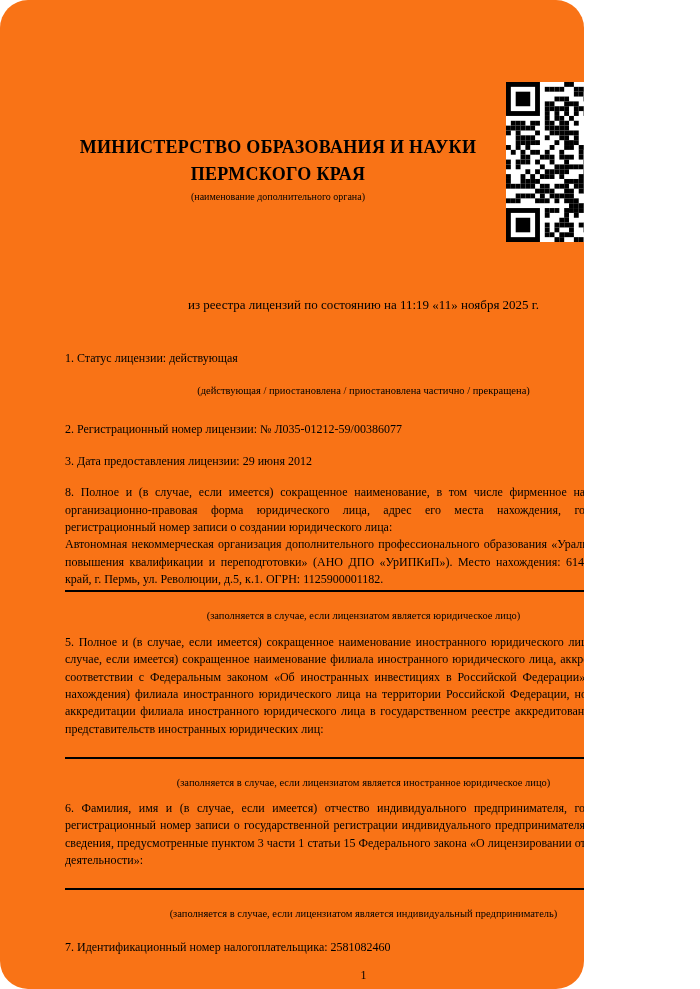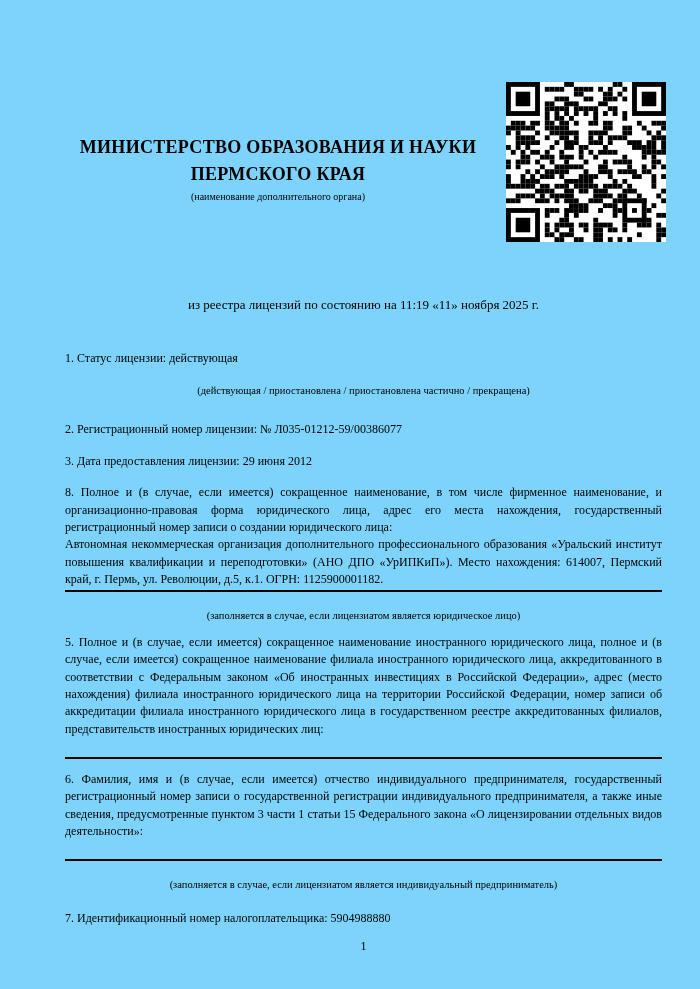--- a/index.html
+++ b/index.html
@@ -2,26 +2,27 @@
 <html><head>
 <meta charset="utf-8">
 <style>
   html, body {
     margin: 0;
     padding: 0;
     background: #ffffff;
   }
   .page {
     position: relative;
-    width: 700px;
+    width: 584px;
     height: 989px;
-    background: #7dd3fc;
+    background: #f97316;
     color: #000000;
     font-family: "Liberation Serif", "DejaVu Serif", serif;
     overflow: hidden;
+    border-radius: 28px;
   }
   .content {
     position: absolute;
     left: 65px;
     top: 0;
     width: 597px;
   }
   .qr {
     position: absolute;
     top: 82px;
@@ -564,29 +565,30 @@
       <div class="body-text">8. Полное и (в случае, если имеется) сокращенное наименование, в том числе фирменное наименование, и организационно-правовая форма юридического лица, адрес его места нахождения, государственный регистрационный номер записи о создании юридического лица:</div>
       <div class="body-text">Автономная некоммерческая организация дополнительного профессионального образования «Уральский институт повышения квалификации и переподготовки» (АНО ДПО «УрИПКиП»). Место нахождения: 614007, Пермский край, г. Пермь, ул. Революции, д.5, к.1. ОГРН: 1125900001182.</div>
       <div class="rule"></div>
       <div class="caption">(заполняется в случае, если лицензиатом является юридическое лицо)</div>
     </div>
 
     <div class="i5">
       <div class="body-text">5. Полное и (в случае, если имеется) сокращенное наименование иностранного юридического лица, полное и (в случае, если имеется) сокращенное наименование филиала иностранного юридического лица, аккредитованного в соответствии с Федеральным законом «Об иностранных инвестициях в Российской Федерации», адрес (место нахождения) филиала иностранного юридического лица на территории Российской Федерации, номер записи об аккредитации филиала иностранного юридического лица в государственном реестре аккредитованных филиалов, представительств иностранных юридических лиц:</div>
       <div class="blank-value"></div>
       <div class="rule"></div>
+      <div class="caption">(заполняется в случае, если лицензиатом является иностранное юридическое лицо)</div>
     </div>
 
     <div class="i6">
       <div class="body-text">6. Фамилия, имя и (в случае, если имеется) отчество индивидуального предпринимателя, государственный регистрационный номер записи о государственной регистрации индивидуального предпринимателя, а также иные сведения, предусмотренные пунктом 3 части 1 статьи 15 Федерального закона «О лицензировании отдельных видов деятельности»:</div>
       <div class="blank-value"></div>
       <div class="rule"></div>
       <div class="caption">(заполняется в случае, если лицензиатом является индивидуальный предприниматель)</div>
     </div>
 
     <div class="i7">
-      <div class="body-text single-line">7. Идентификационный номер налогоплательщика: 5904988880</div>
+      <div class="body-text single-line">7. Идентификационный номер налогоплательщика: 2581082460</div>
     </div>
 
     <div class="page-number">1</div>
 
   </div>
 </div>
 
 </body></html>

